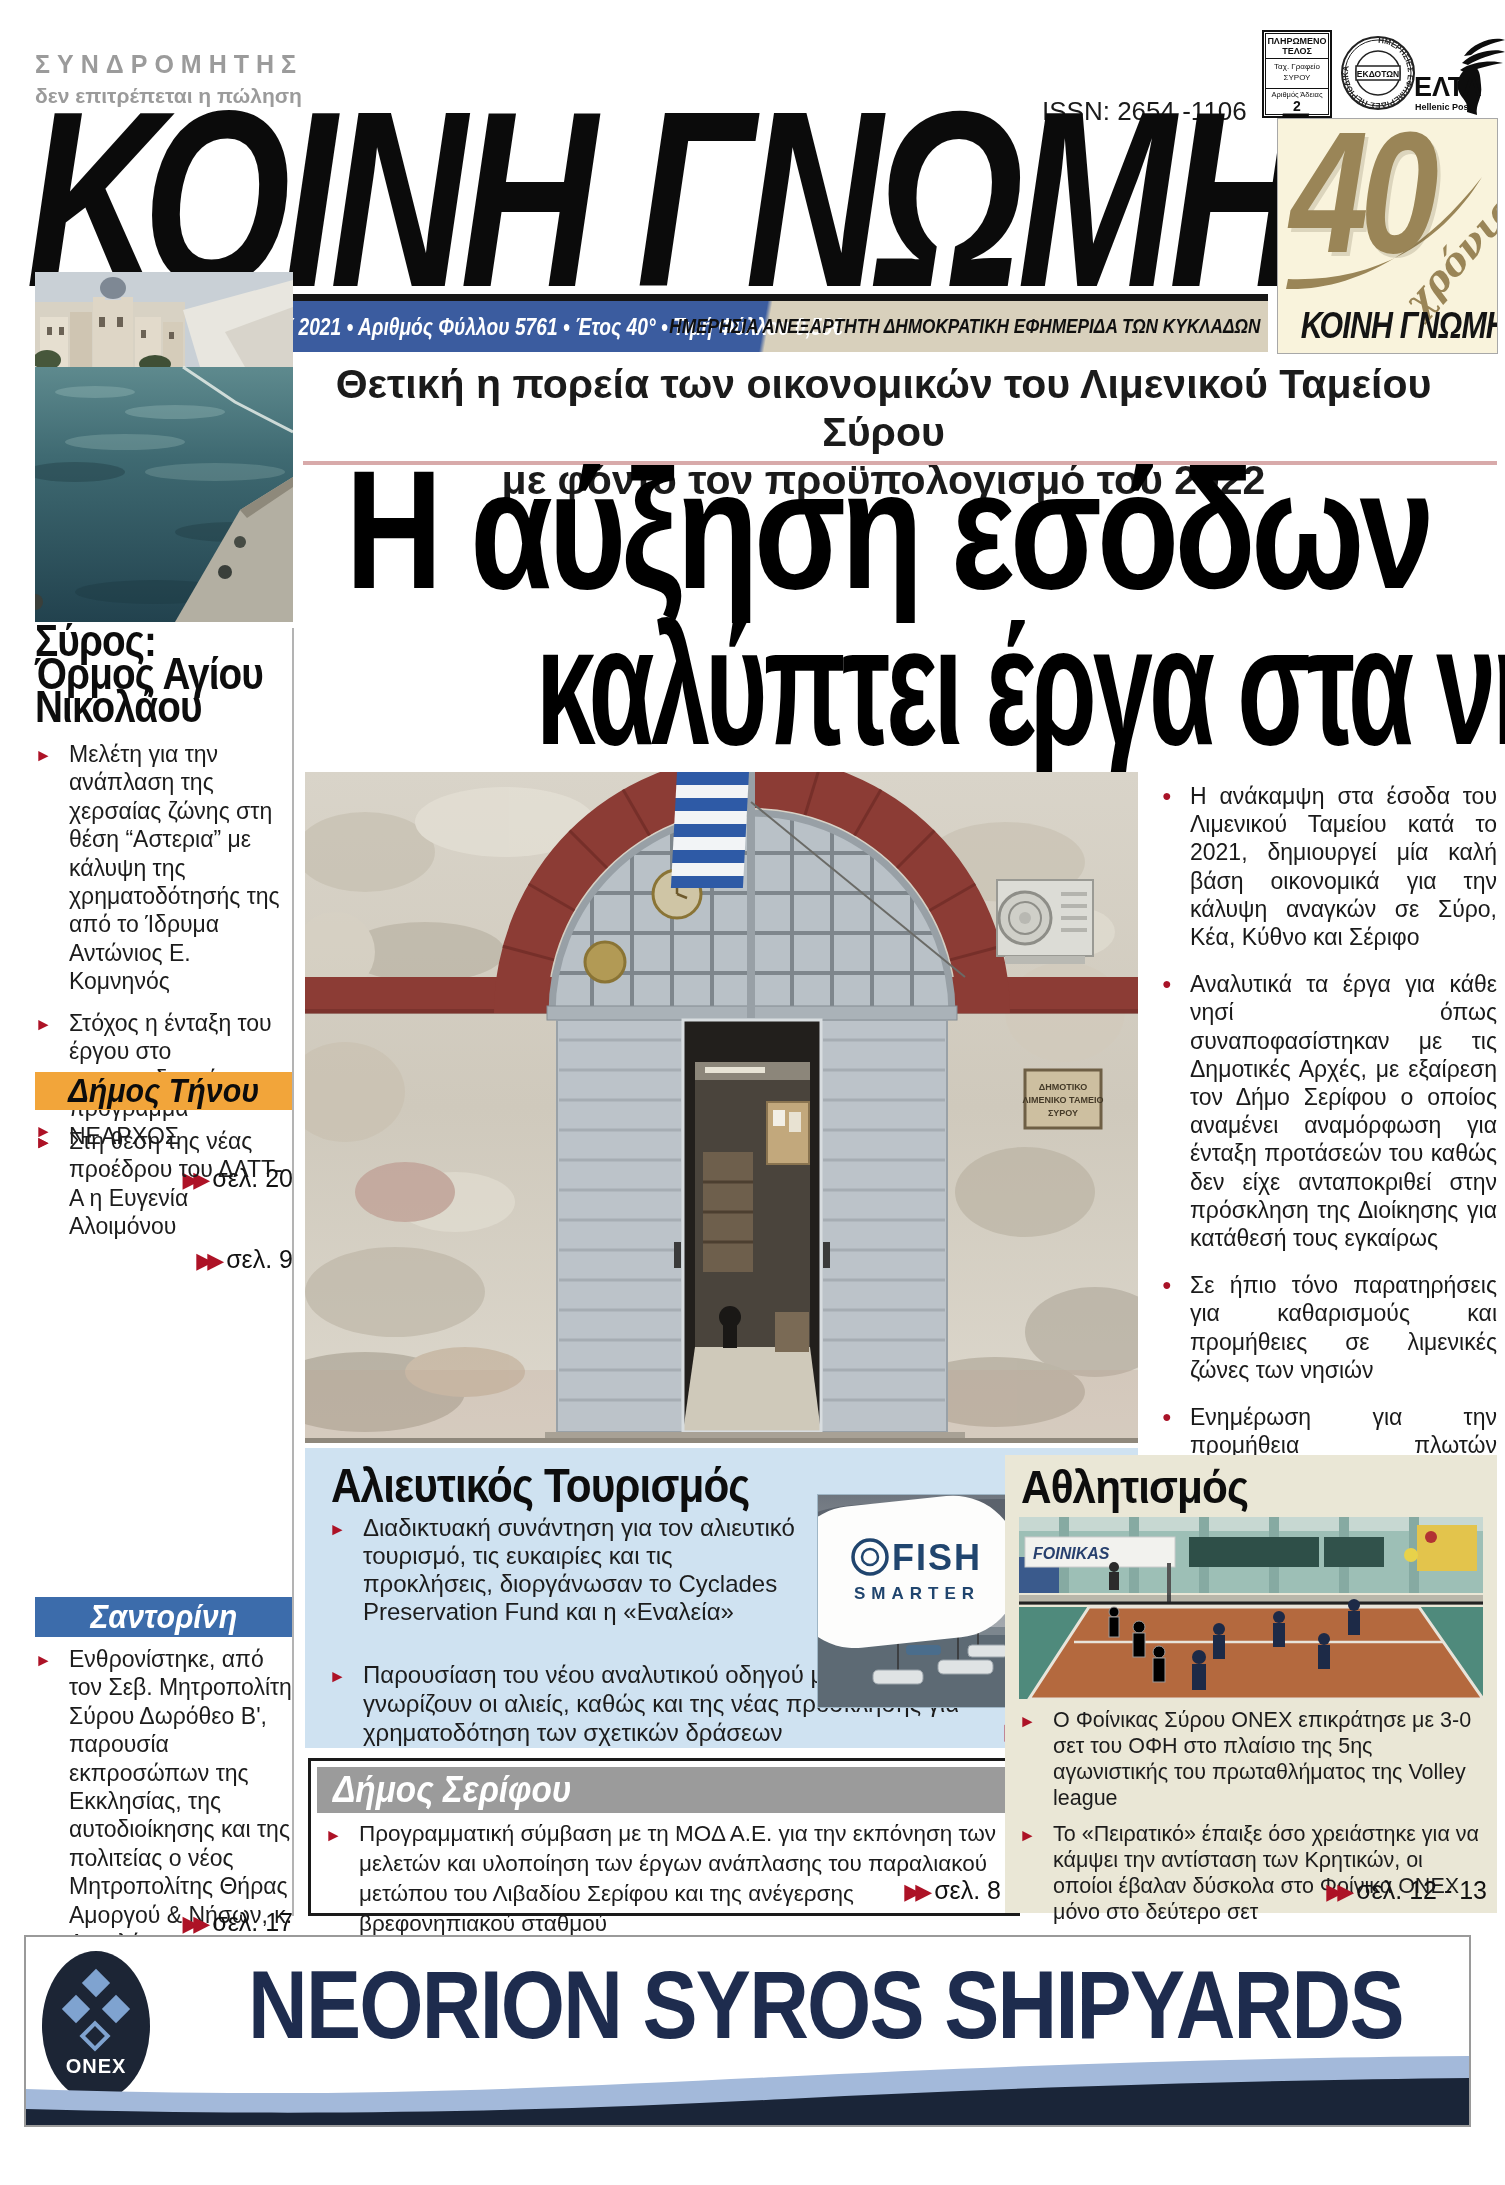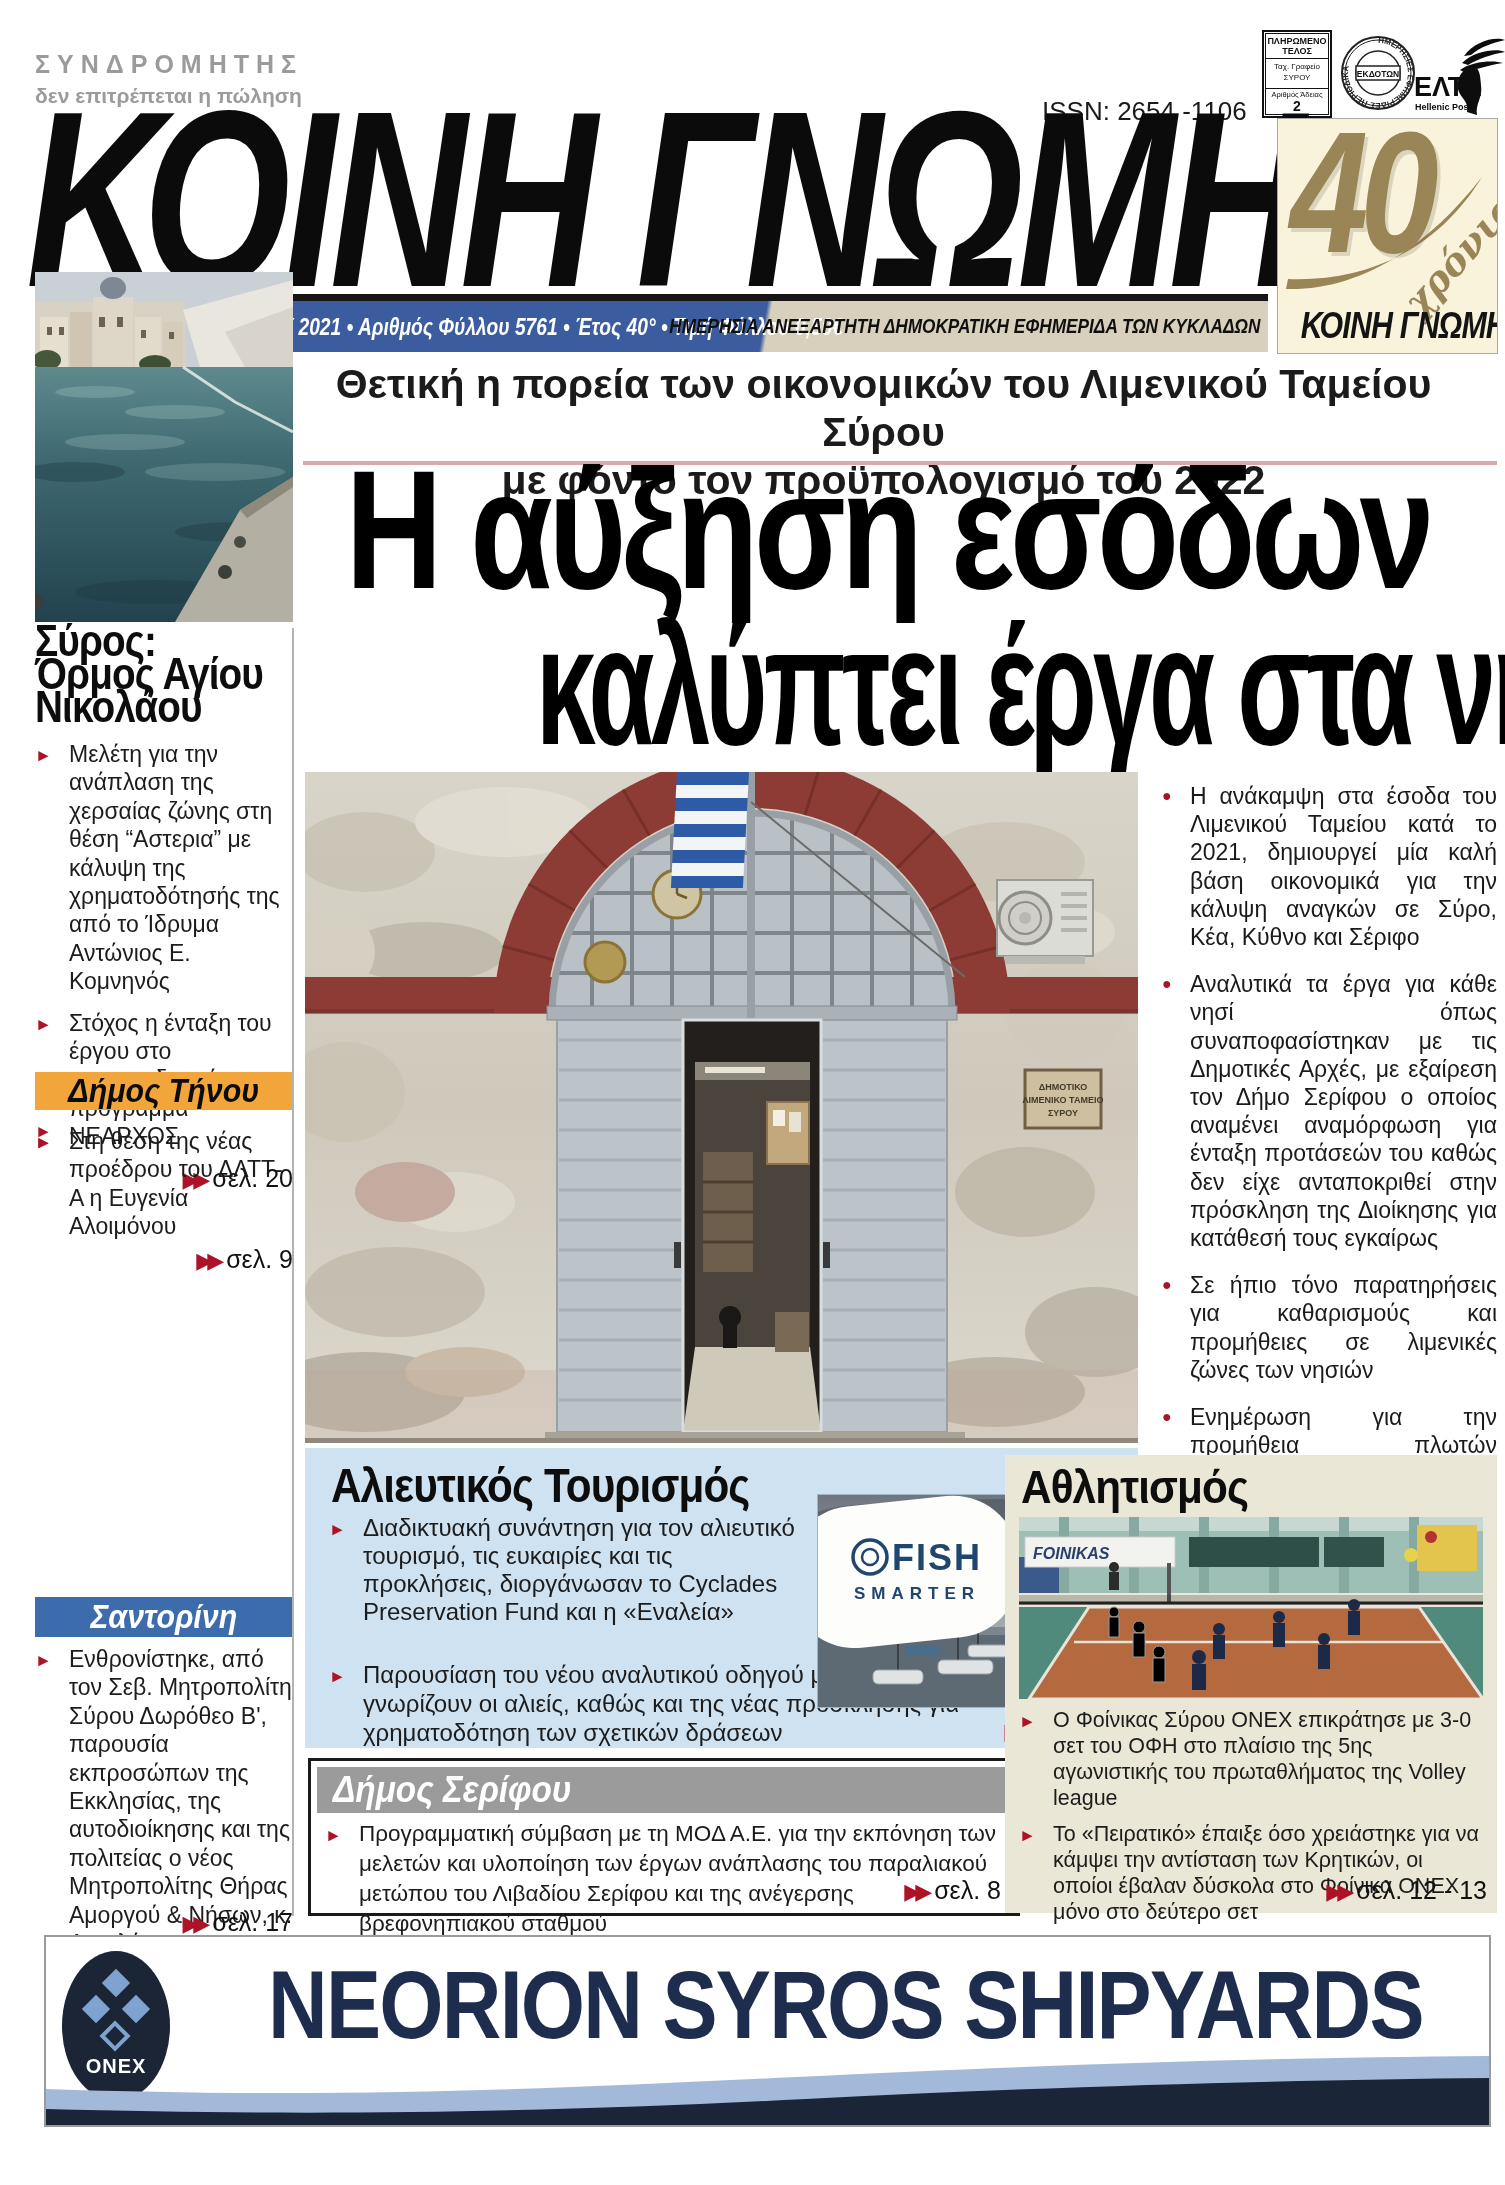--- a/index.html
+++ b/index.html
@@ -102,21 +102,21 @@
   .sports .blist{position:absolute;left:14px;top:252px;width:464px;}
   .sports .tick{font-size:21.5px;line-height:26px;margin-bottom:10px;}
   .sports .pgref{position:absolute;right:10px;bottom:8px;}
 
   
   .mainpts{left:1160px;top:782px;width:337px;}
   .mp5{position:relative;}
   .mp-pg{position:absolute;right:0;bottom:-2px;background:transparent;}
 
   
-  .banner{left:44px;top:1935px;width:1447px;height:192px;border:2px solid #9a9a9a;background:#fff;box-sizing:border-box;overflow:hidden;}
+  .banner{left:24px;top:1935px;width:1447px;height:192px;border:2px solid #9a9a9a;background:#fff;box-sizing:border-box;overflow:hidden;}
   .onex{position:absolute;left:16px;top:14px;width:108px;height:150px;background:#1c2535;border-radius:50%;}
   .onex .d{position:absolute;width:20px;height:20px;background:#7fa3d0;transform:rotate(45deg);}
   .onex .d1{left:44px;top:22px;}
   .onex .d2{left:24px;top:48px;}
   .onex .d3{left:64px;top:48px;}
   .onex .d4{left:42px;top:74px;width:22px;height:22px;background:transparent;border:4px solid #7fa3d0;box-sizing:border-box;}
   .onex .txt{position:absolute;left:0;right:0;top:104px;text-align:center;color:#fff;font-size:20px;font-weight:800;letter-spacing:1px;}
   .banner .title{position:absolute;left:128px;right:6px;top:22px;text-align:right;color:#1e2c4e;}
   .banner .title span{display:inline-block;font-size:96px;line-height:92px;font-weight:800;letter-spacing:-2px;transform:scaleX(.86);transform-origin:center top;white-space:nowrap;}
   .banner svg{position:absolute;left:0;bottom:0;}

